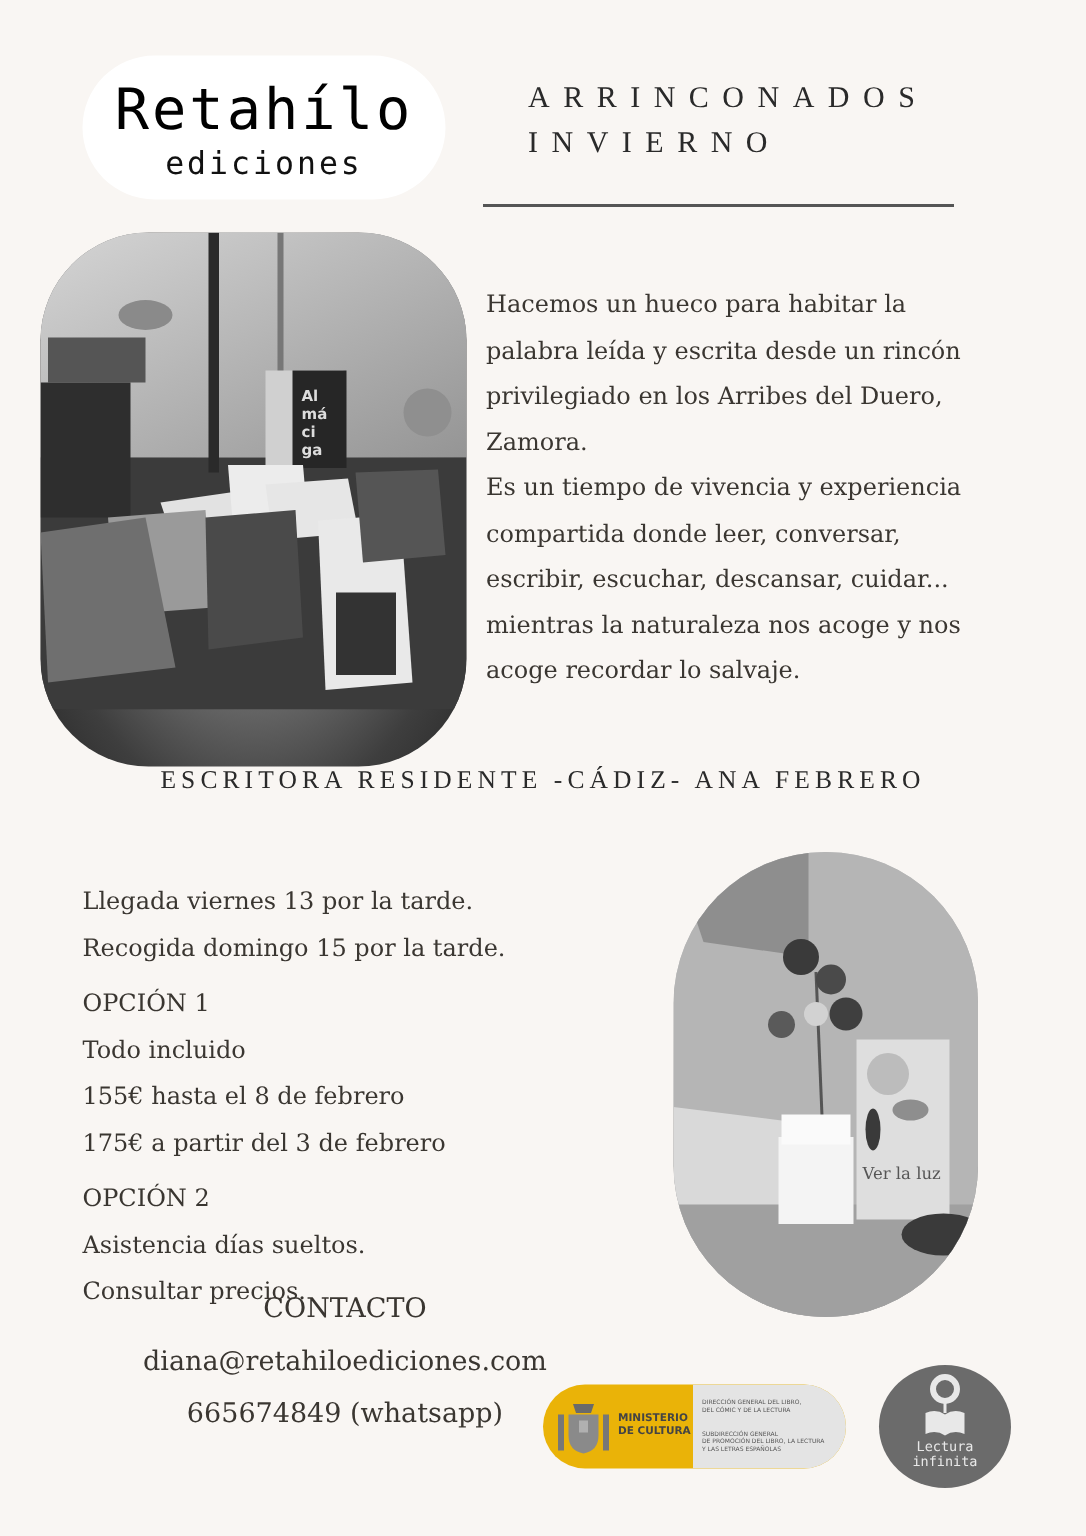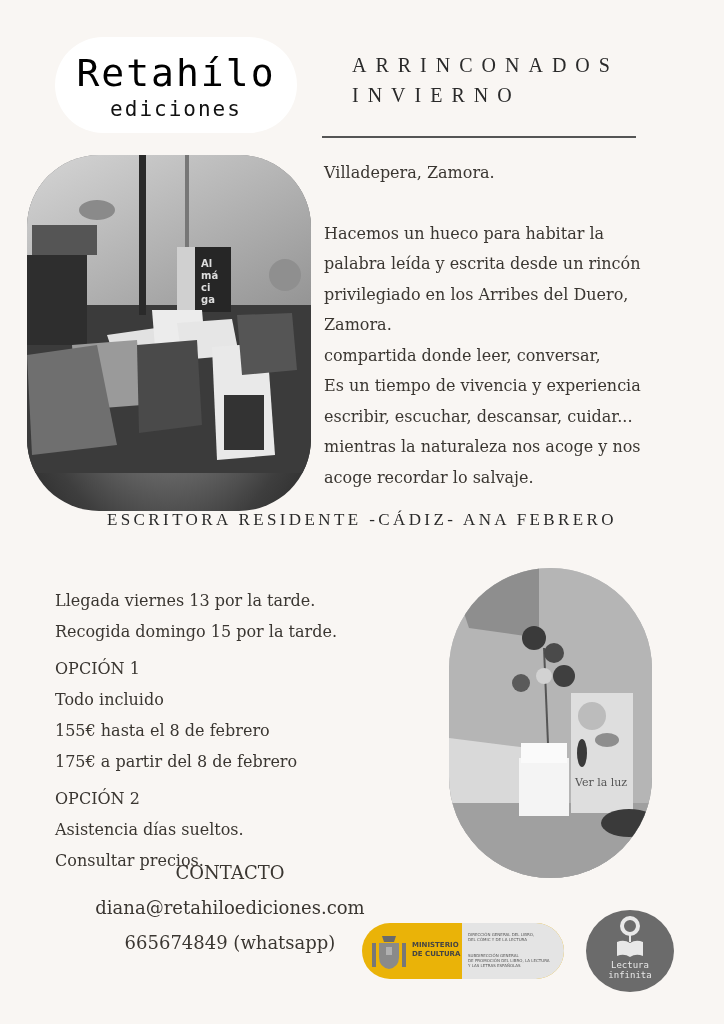--- a/index.html
+++ b/index.html
@@ -138,42 +138,41 @@
     <polygon points="45,190 110,185 115,250 50,255" fill="#9a9a9a"></polygon>
     <polygon points="0,200 70,190 90,290 5,300" fill="#6f6f6f"></polygon>
     <polygon points="110,190 170,185 175,270 112,278" fill="#4a4a4a"></polygon>
     <polygon points="185,192 240,188 248,300 190,305" fill="#e9e9e9"></polygon>
     <rect x="197" y="240" width="40" height="55" fill="#333"></rect>
     <polygon points="210,160 265,158 270,215 215,220" fill="#555"></polygon>
   </svg>
 </div>
 
 <div class="abs body-text intro">
-  <p>Villadepera, Zamora.</p>
   <div class="gap"></div>
   <p>Hacemos un hueco para habitar la</p>
   <p>palabra leída y escrita desde un rincón</p>
   <p>privilegiado en los Arribes del Duero,</p>
   <p>Zamora.</p>
+  <p>Es un tiempo de vivencia y experiencia</p>
   <p>compartida donde leer, conversar,</p>
-  <p>Es un tiempo de vivencia y experiencia</p>
   <p>escribir, escuchar, descansar, cuidar...</p>
   <p>mientras la naturaleza nos acoge y nos</p>
   <p>acoge recordar lo salvaje.</p>
 </div>
 
 <div class="abs writer">ESCRITORA RESIDENTE -CÁDIZ- ANA FEBRERO</div>
 
 <div class="abs body-text details">
   <p>Llegada viernes 13 por la tarde.</p>
   <p>Recogida domingo 15 por la tarde.</p>
   <p class="sect">OPCIÓN 1</p>
   <p>Todo incluido</p>
   <p>155€ hasta el 8 de febrero</p>
-  <p>175€ a partir del 8 de febrero</p>
+  <p>175€ a partir del 3 de febrero</p>
   <p class="sect">OPCIÓN 2</p>
   <p>Asistencia días sueltos.</p>
   <p>Consultar precios.</p>
 </div>
 
 <div class="abs photo2">
   <svg width="203" height="310" viewBox="0 0 203 310">
     <rect x="0" y="0" width="203" height="310" fill="#b5b5b5"></rect>
     <polygon points="0,0 90,0 90,70 20,60" fill="#8e8e8e"></polygon>
     <polygon points="0,170 80,180 70,240 0,240" fill="#e8e8e8" opacity="0.7"></polygon>

